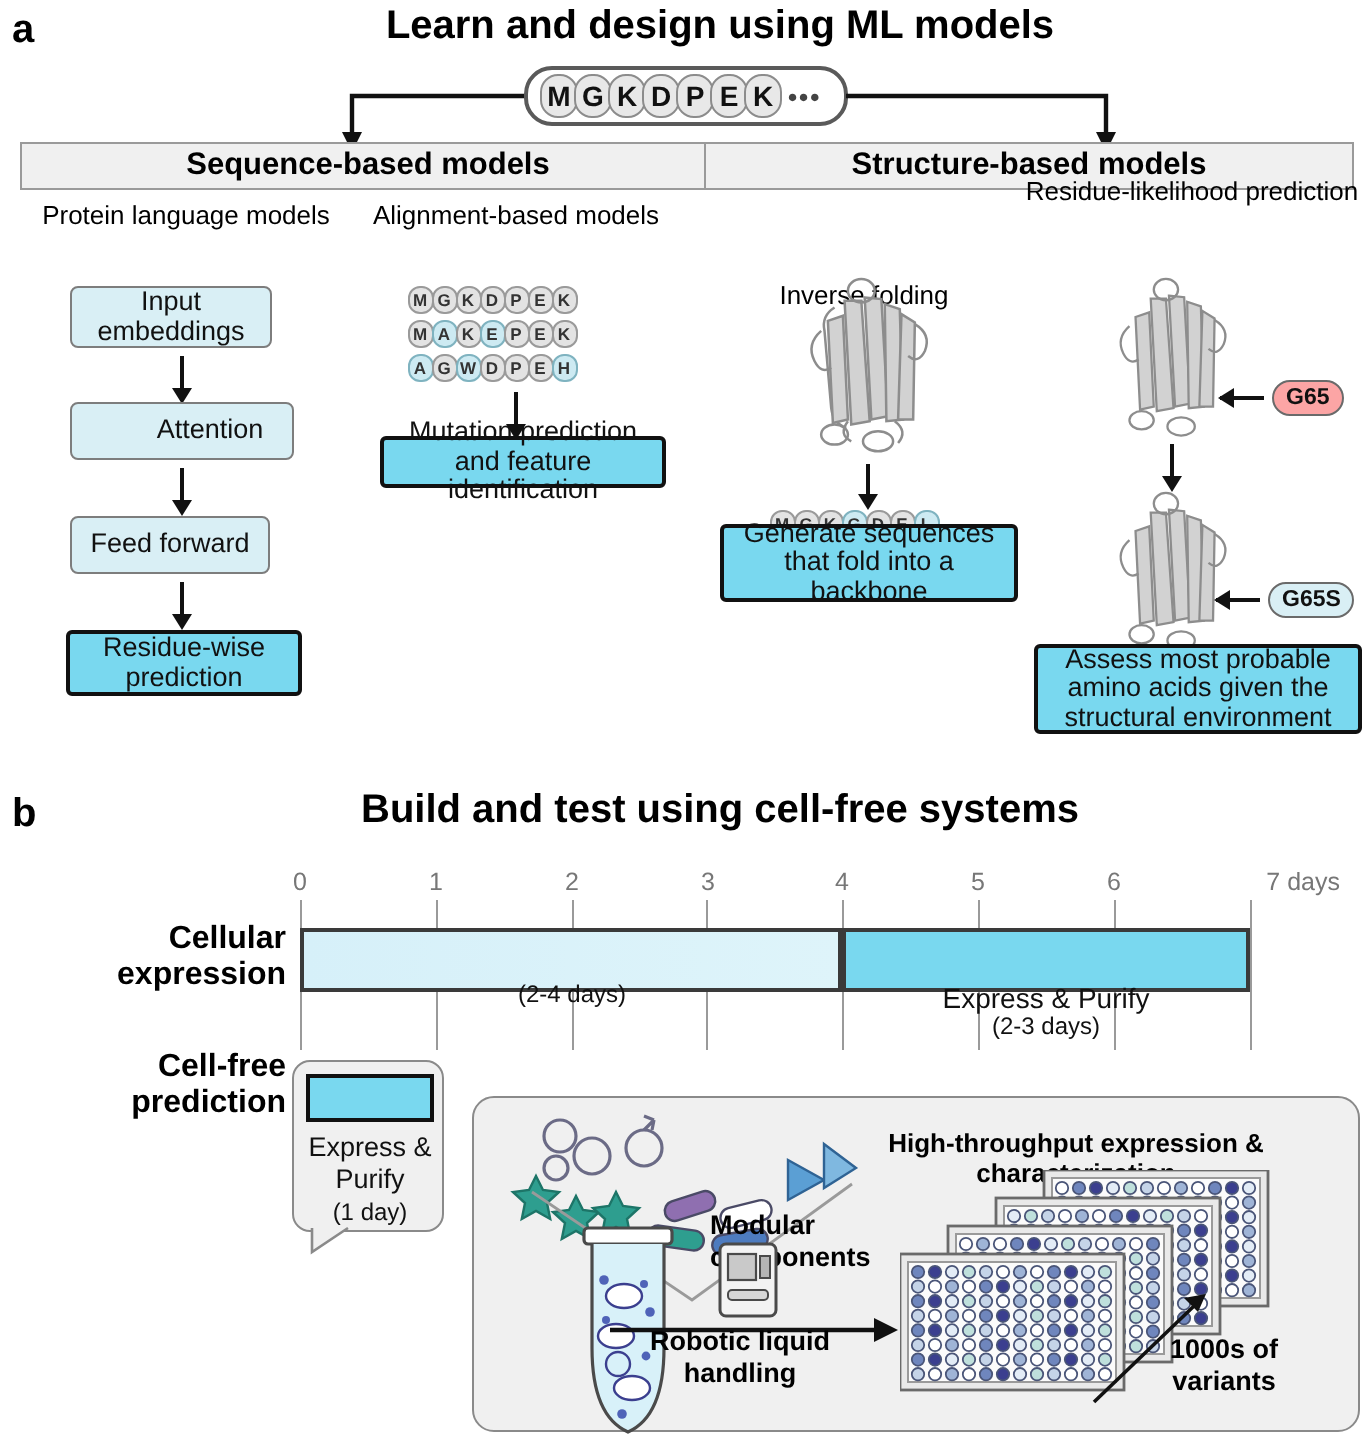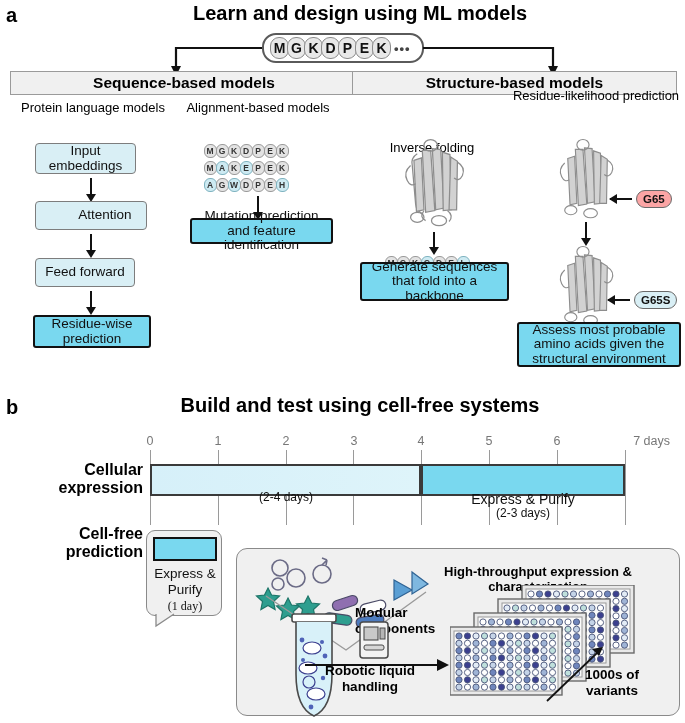--- a/index.html
+++ b/index.html
@@ -224,21 +224,21 @@
   <div class="sub">(2-3 days)</div>
 </div>
 
 <div class="row-label" style="left:18px;top:525px;width:125px;">Cell-free prediction</div>
 
 <div class="callout" style="left:146px;top:530px;width:76px;height:86px;">
   <div class="bar" style="left:6px;top:6px;width:64px;height:24px;background:#79d8ef;border:2px solid #111;"></div>
   <div style="position:absolute;left:0;top:35px;width:76px;text-align:center;font-size:13.5px;line-height:1.15;color:#111;">
     <span>Express &amp; Purify</span>
   </div>
-  <div style="position:absolute;left:0;top:68px;width:76px;text-align:center;font-size:12px;color:#111;font-family:Liberation Serif, serif;">
+  <div style="position:absolute;left:0;top:68px;width:76px;text-align:center;font-size:12px;color:#111;">
     <span>(1 day)</span>
   </div>
 </div>
 <svg width="60" height="40" style="position:absolute;left:150px;top:612px;">
   <path d="M6,2 L6,14 L24,2" fill="#f0f0f0" stroke="#8a8a8a" stroke-width="1.3"></path>
 </svg>
 
 <div class="illus" style="left:236px;top:548px;width:444px;height:168px;"></div>
 <div class="illus-title" style="left:430px;top:565px;width:216px;">High-throughput expression &amp; characterization</div>
 

